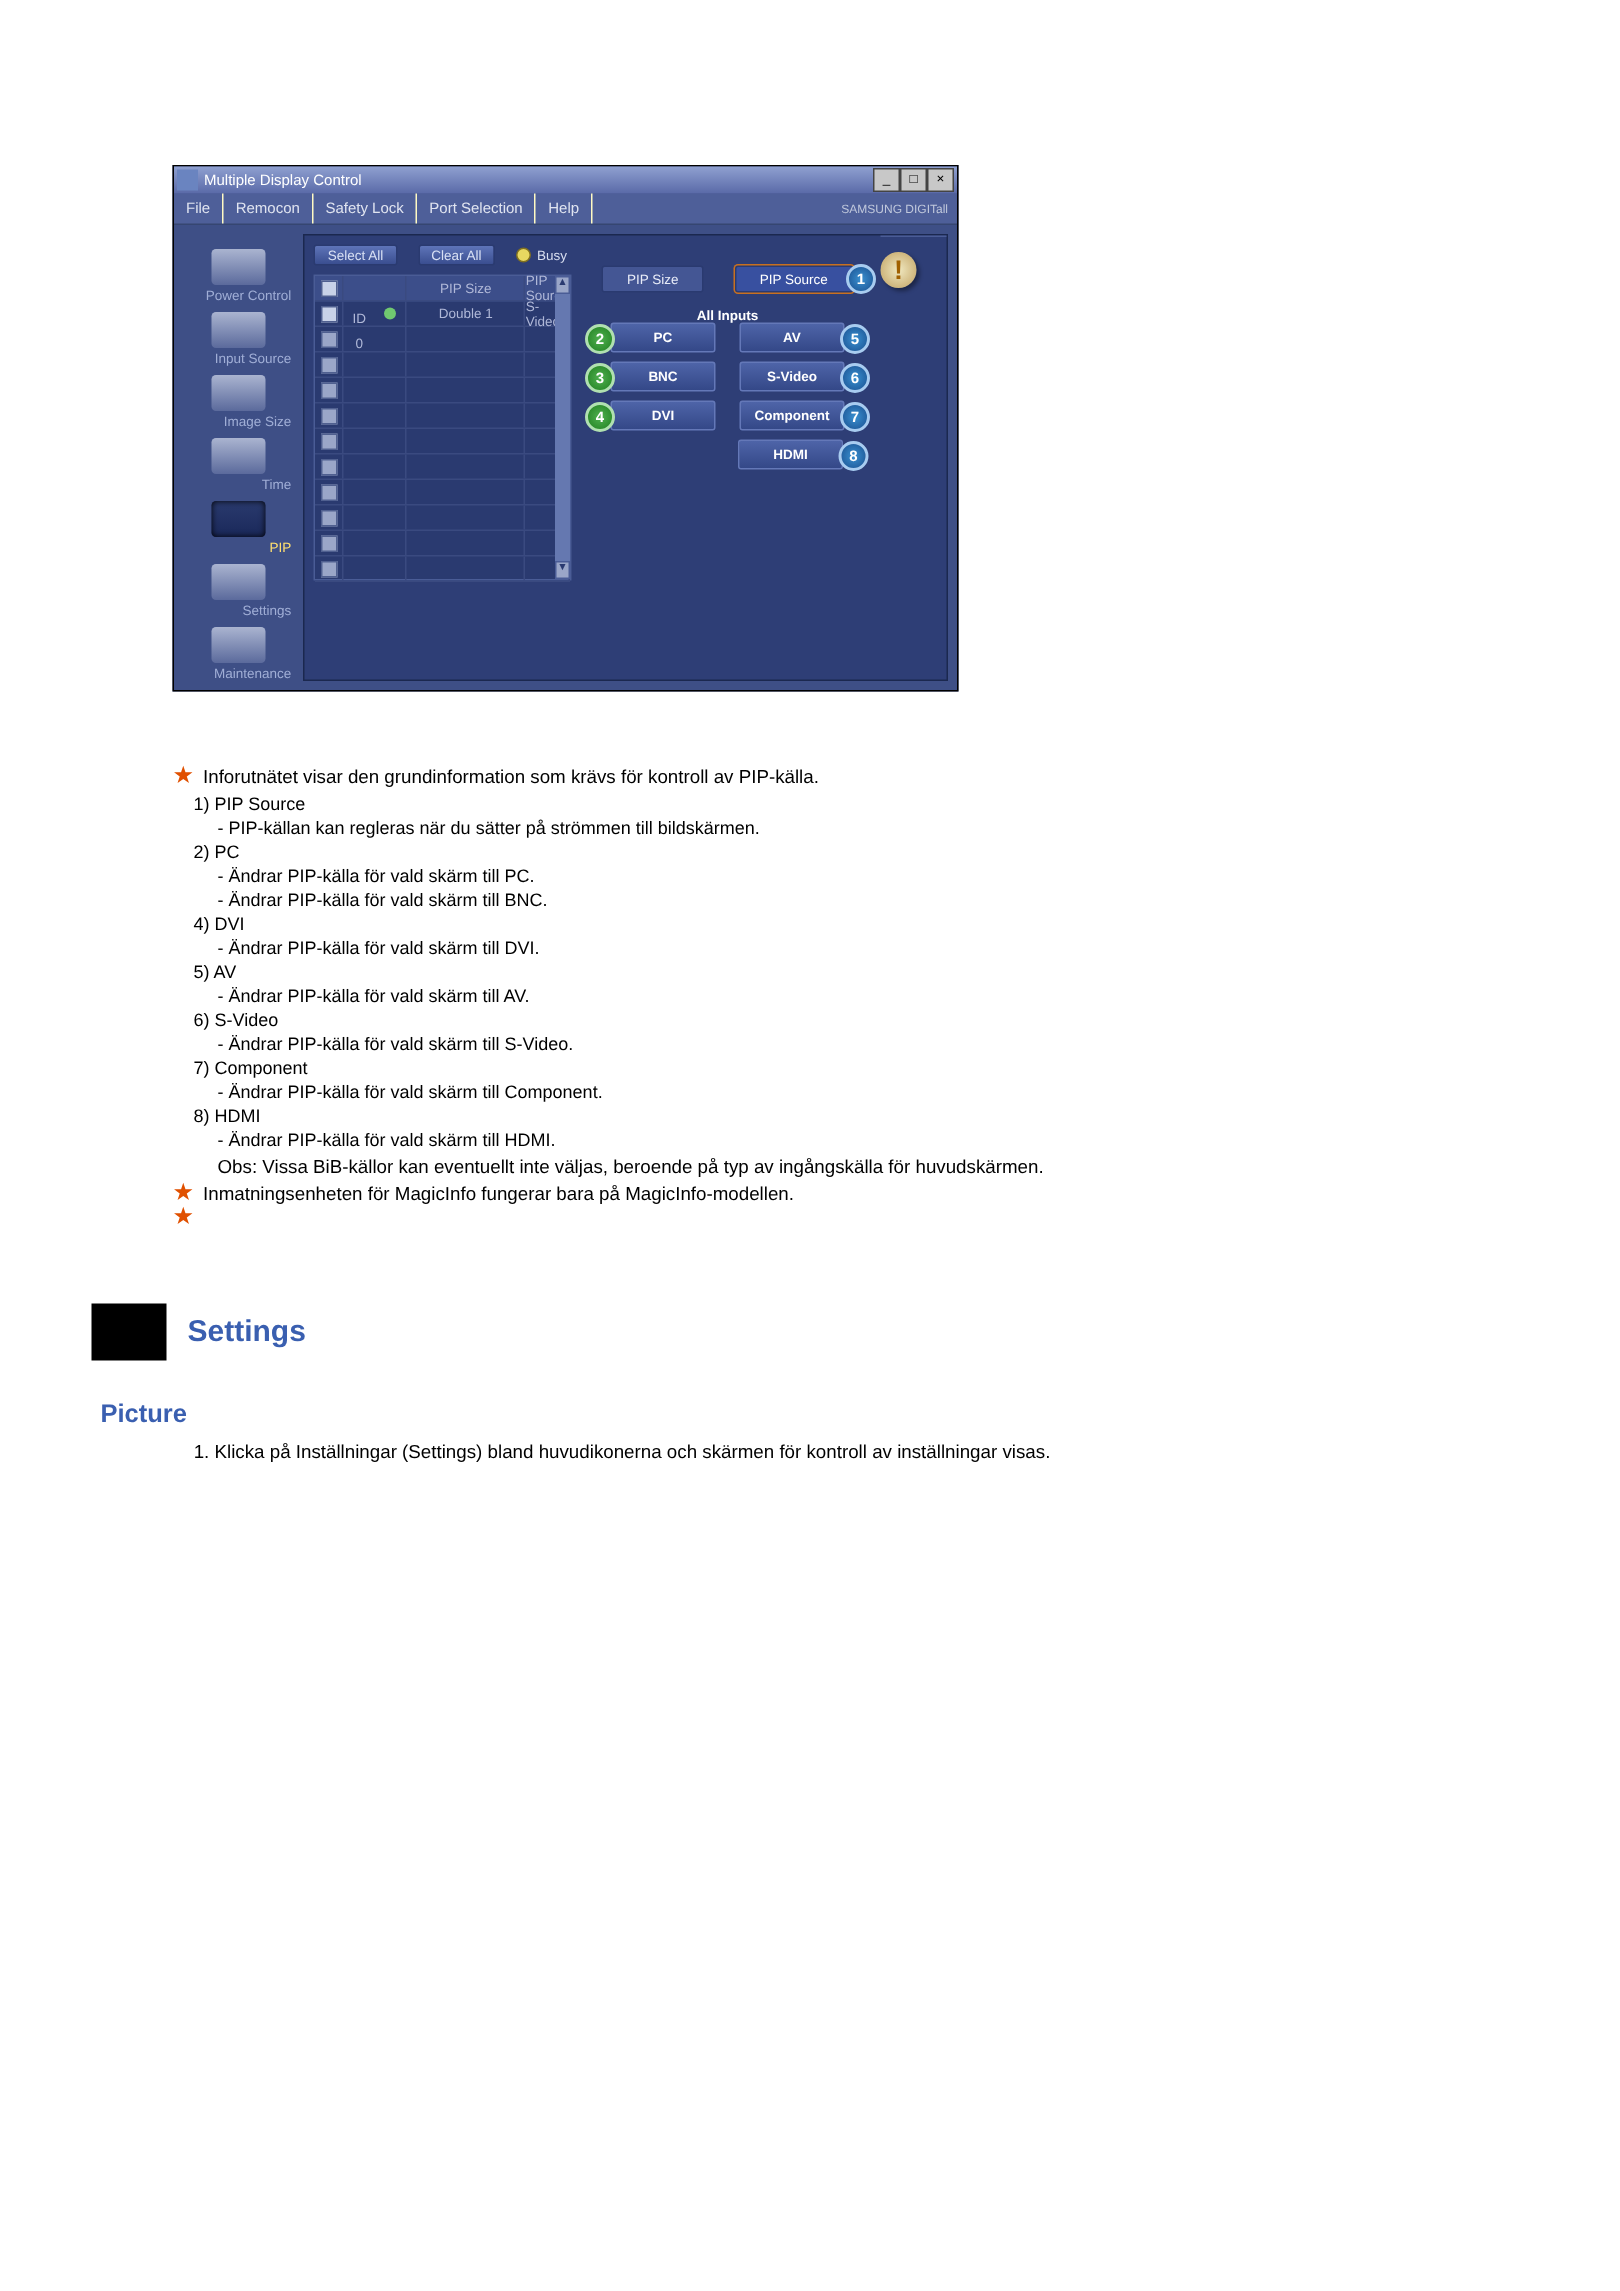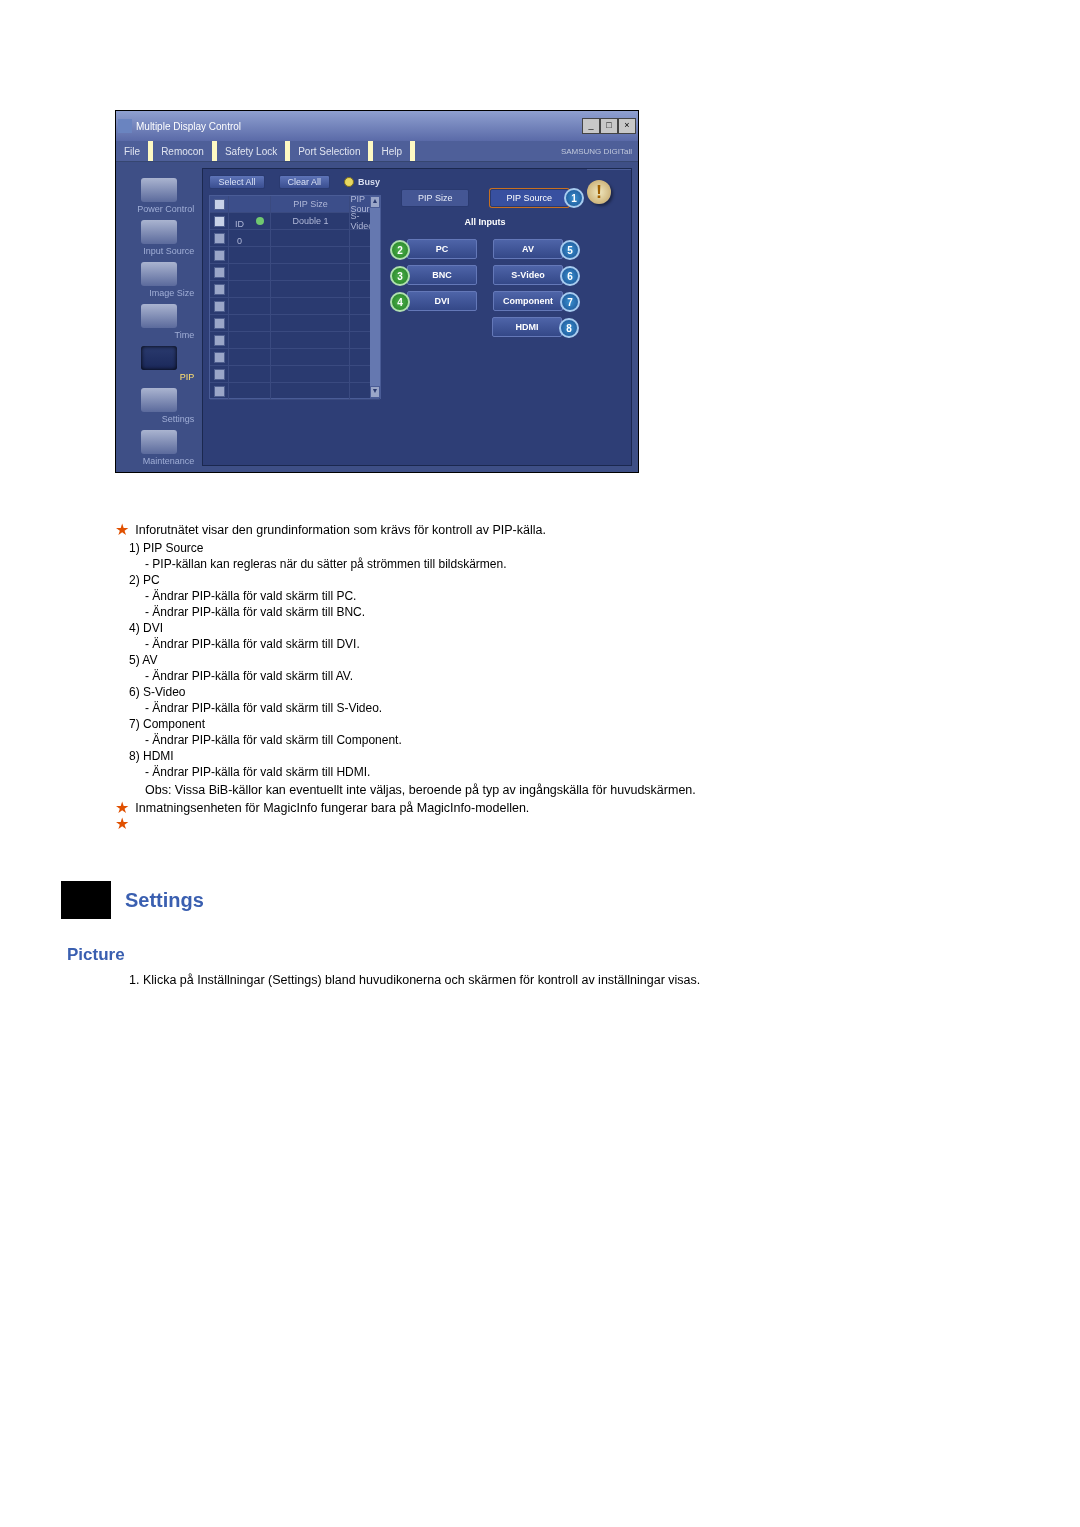--- a/index.html
+++ b/index.html
@@ -13,21 +13,21 @@
     padding: 110px 115px 50px 115px;
   }
   
   .appwin {
     width: 522px;
     background: #4a5a94;
     border: 1px solid #000;
     margin-bottom: 50px;
   }
   .titlebar {
-    height: 30px;
+    height: 18px;
     background: linear-gradient(#8fa0d0, #5a6aa8);
     display: flex;
     align-items: center;
     font-size: 10px;
     color: #fff;
     padding: 0 2px;
   }
   .titlebar .ticon {
     width: 14px; height: 14px;
     background: #6a84c0;
@@ -51,21 +51,21 @@
     height: 20px;
     background: #4e5f99;
     display: flex;
     align-items: center;
     font-size: 10px;
     color: #e0e4f0;
     border-bottom: 1px solid #364671;
   }
   .menubar .mitem {
     padding: 0 8px;
-    border-right: 5px solid #fef9c3;
+    border-right: 1px solid #fef9c3;
     height: 100%;
     display: flex;
     align-items: center;
   }
   .menubar .brand {
     margin-left: auto;
     font-size: 8px;
     color: #c0c8dc;
     padding-right: 6px;
   }
@@ -132,21 +132,21 @@
     color: #d8def0;
   }
   .btn3d {
     background: linear-gradient(#5e74b8, #3a4e90);
     border: 1px solid #2a3a70;
     color: #d8e0f4;
     font-size: 9px;
     padding: 1px 8px;
     border-radius: 2px;
   }
-  .busy { display: flex; align-items: flex-end; gap: 4px; font-weight: bold; }
+  .busy { display: flex; align-items: flex-end; gap: 4px; }
   .dot-yellow {
     width: 8px; height: 8px; border-radius: 50%;
     background: #e8d860;
     border: 1px solid #807020;
   }
   .grid-table {
     display: flex;
     flex-direction: column;
     border: 1px solid #4a5c96;
     font-size: 9px;
@@ -234,21 +234,21 @@
     color: #fff;
     font-size: 10px;
     font-weight: bold;
     display: flex; align-items: center; justify-content: center;
   }
   .rp-title {
     text-align: center;
     font-size: 9px;
     font-weight: bold;
     color: #fff;
-    margin-bottom: 12px;
+    margin-bottom: 0;
   }
   .rp-grid {
     display: flex;
     flex-direction: column;
     gap: 6px;
   }
   .rp-row {
     display: flex;
     gap: 16px;
     justify-content: center;

